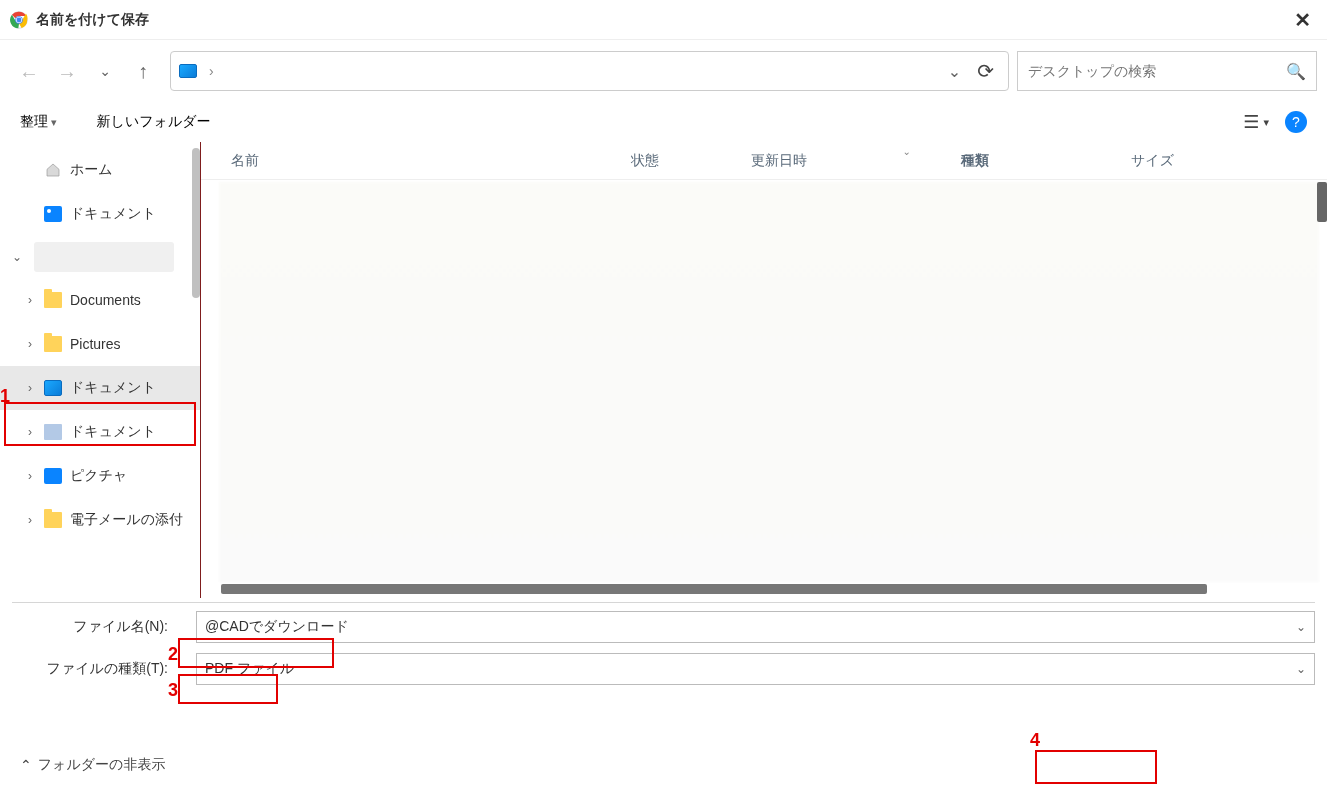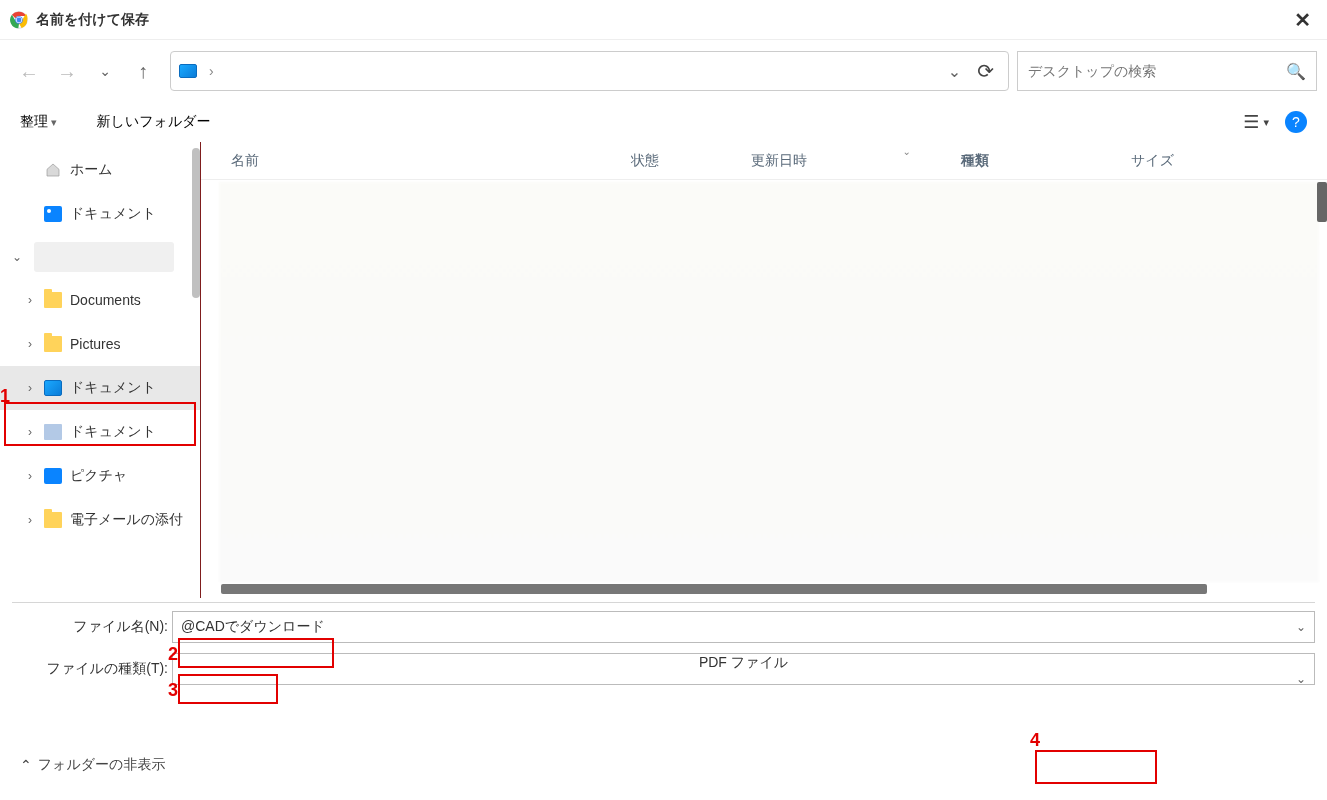--- a/index.html
+++ b/index.html
@@ -61,22 +61,22 @@
   .col.kind { width: 170px; font-weight: bold;}
   .col.size { flex:1;}
   .filearea{ position:absolute; left:18px; right:8px; top:40px; bottom:16px; background: linear-gradient(180deg,#fbfbf8,#fafafa); filter: blur(1px); opacity:0.9;}
   .hscroll { position:absolute; left:20px; right:120px; bottom:4px; height:10px; background:#777; border-radius:2px;}
   .vhint{ position:absolute; right:0; top:40px; width:10px; height:40px; background:#666; border-radius:2px;}
 
   .divider { border-top:1px solid #d6d6d6; margin: 4px 12px 0 12px;}
 
   .formrow { display:flex; align-items:center; padding: 8px 12px; }
   .formrow .flabel { width: 160px; text-align: right; color:#333; font-size:14px; padding-right:4px;}
-  .formrow .fctrl { flex:1; height:32px; border:1px solid #bbb; display:flex; align-items:center; padding:0 8px; font-size:14px; cursor:text; background:#fff;}
-  .formrow .fctrl.select{ cursor:pointer;flex-direction:column;}
+  .formrow .fctrl { flex:1; height:32px; border:1px solid #bbb; display:flex; align-items:center; padding:0 8px; font-size:14px; cursor:text; background:#fff;margin-left:24px;}
+  .formrow .fctrl.select{ cursor:pointer;}
   .formrow .fctrl .dd { margin-left:auto; color:#666; font-size:12px;}
 
   .footer { position:absolute; bottom:0; left:0; right:0; height:70px; display:flex; align-items:center; padding: 0 20px;}
   .footer .hide { color:#444; cursor:pointer; display:flex; align-items:center; gap:6px; font-size:14px;}
   .footer .btns { margin-left:auto; display:flex; gap:18px;}
   .btn { width:120px; height:32px; border:1px solid #bbb; background:#fdfdfd; display:flex; align-items:center; justify-content:center; cursor:pointer; font-size:14px; color:#333;}
 
   .annot { position:absolute; border:2px solid #e20000; background:transparent; pointer-events:none;}
   .annot-num { position:absolute; color:#e20000; font-weight:bold; font-size:18px; pointer-events:none; }
 </style>

